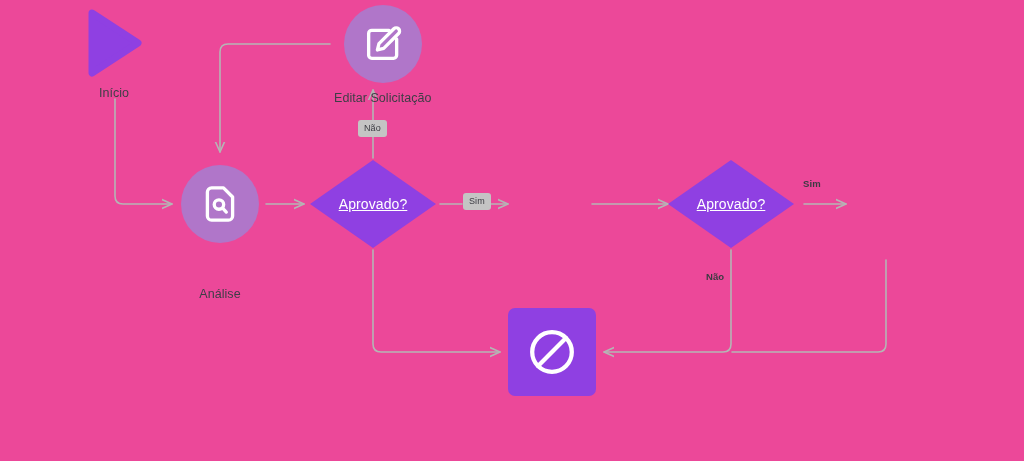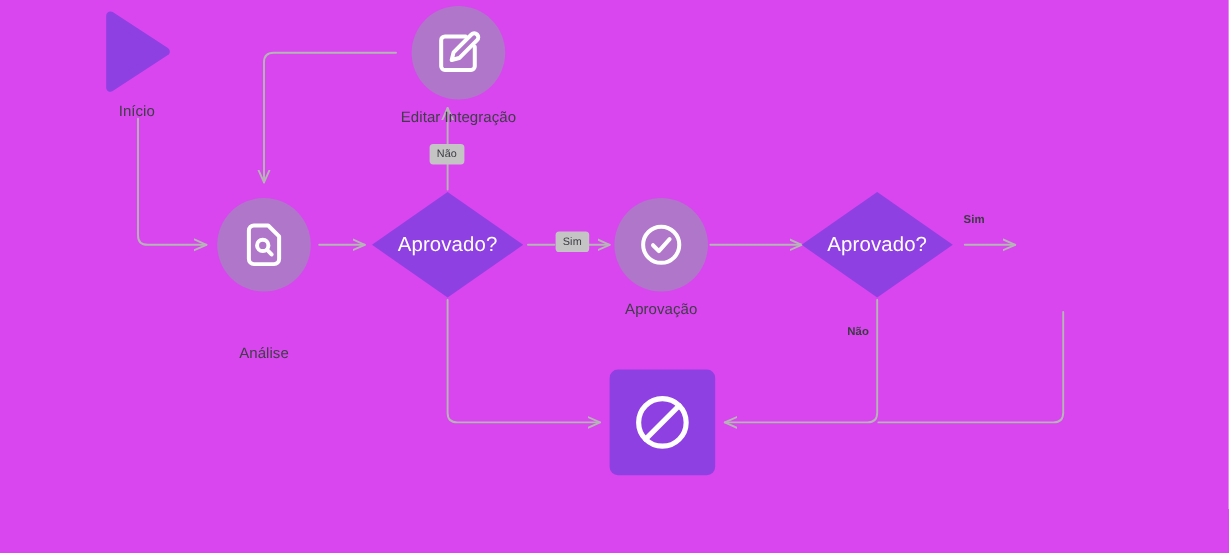--- a/index.html
+++ b/index.html
@@ -8,21 +8,21 @@
     background: #ffffff;
   }
   body {
     font-family: "Liberation Sans", sans-serif;
     -webkit-font-smoothing: antialiased;
   }
   #canvas {
     position: relative;
     width: 1024px;
     height: 461px;
-    background: #d946ef;
+    background: #ec4899;
     overflow: hidden;
   }
   #edges {
     position: absolute;
     left: 0;
     top: 0;
     width: 1024px;
     height: 461px;
     pointer-events: none;
   }
@@ -60,24 +60,25 @@
   }
   .diamond-shape {
     position: absolute;
     left: 0; top: 0;
     width: 100%;
     height: 100%;
   }
   .diamond-label {
     position: relative;
     color: #ffffff;
-    font-size: 17px;
+    font-size: 14px;
     letter-spacing: 0.1px;
     z-index: 2;
     white-space: nowrap;
+    text-decoration: underline;
   }
   .node-label {
     margin-top: 8px;
     font-size: 12.5px;
     color: #3e3e46;
     white-space: nowrap;
     letter-spacing: 0.05px;
   }
   .start-node {
     width: 56px;
@@ -152,21 +153,21 @@
   </div>
 
   <div class="node" style="left:334px; top:5px;">
     <div class="circle-node">
       <svg class="icon-svg" width="42" height="42" viewBox="0 0 24 24" fill="none" stroke="#ffffff" stroke-width="1.9" stroke-linecap="round" stroke-linejoin="round">
         <path d="M15.5 4.2 H5.6 A1.8 1.8 0 0 0 3.8 6 v12.4 A1.8 1.8 0 0 0 5.6 20.2 H18
                  A1.8 1.8 0 0 0 19.8 18.4 V9.1"></path>
         <path d="M18.2 3.3 a1.9 1.9 0 0 1 2.7 2.7 L12.4 14.5 l-3.6 0.9 0.9 -3.6 Z"></path>
       </svg>
     </div>
-    <div class="node-label">Editar Integração</div>
+    <div class="node-label">Editar Solicitação</div>
   </div>
 
   <div class="node" style="left:181px; top:165px;gap:36px;">
     <div class="circle-node">
       <svg class="icon-svg" width="42" height="42" viewBox="0 0 24 24" fill="none" stroke="#ffffff" stroke-width="1.9" stroke-linecap="round" stroke-linejoin="round">
         <path d="M14 2.8 H7.2 A2.4 2.4 0 0 0 4.8 5.2 v13.6 A2.4 2.4 0 0 0 7.2 21.2
                  h9.6 A2.4 2.4 0 0 0 19.2 18.8 V8 Z"></path>
         <circle cx="11.4" cy="12.3" r="2.7"></circle>
         <path d="M13.5 14.4 L15.6 16.6"></path>
       </svg>
@@ -176,29 +177,20 @@
 
   <div class="node" style="left:309px; top:159px;">
     <div class="diamond-node">
       <svg class="diamond-shape" viewBox="0 0 128 90" preserveAspectRatio="none">
         <path d="M 64 1 L 127 45 L 64 89 L 1 45 Z" fill="#8f40e2"></path>
       </svg>
       <span class="diamond-label">Aprovado?</span>
     </div>
   </div>
 
-  <div class="node" style="left:512px; top:165px;">
-    <div class="circle-node">
-      <svg class="icon-svg" width="42" height="42" viewBox="0 0 24 24" fill="none" stroke="#ffffff" stroke-width="1.9" stroke-linecap="round" stroke-linejoin="round">
-        <circle cx="12" cy="12" r="8.6"></circle>
-        <path d="M8.1 12.2 L10.9 15 L16 9.3"></path>
-      </svg>
-    </div>
-    <div class="node-label">Aprovação</div>
-  </div>
 
   <div class="node" style="left:667px; top:159px;">
     <div class="diamond-node">
       <svg class="diamond-shape" viewBox="0 0 128 90" preserveAspectRatio="none">
         <path d="M 64 1 L 127 45 L 64 89 L 1 45 Z" fill="#8f40e2"></path>
       </svg>
       <span class="diamond-label">Aprovado?</span>
     </div>
   </div>
 

